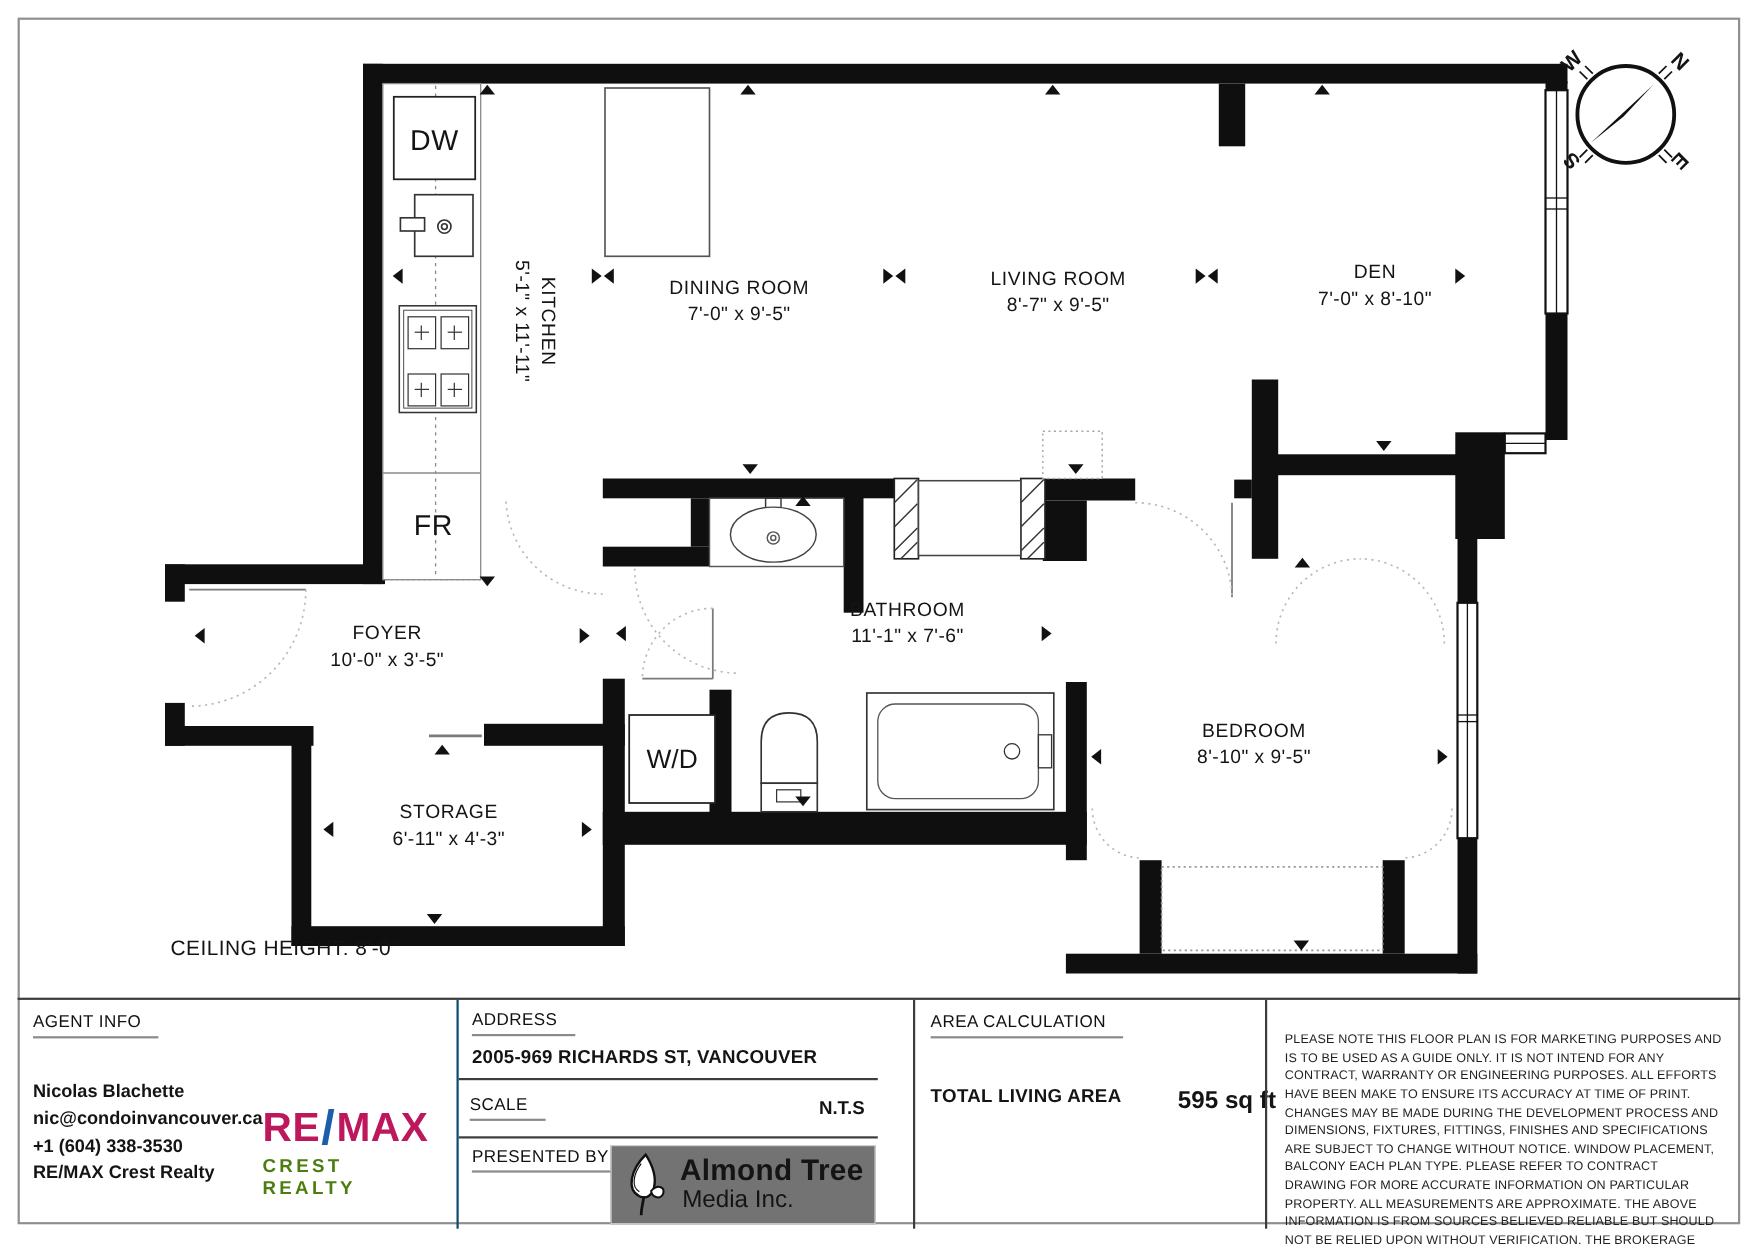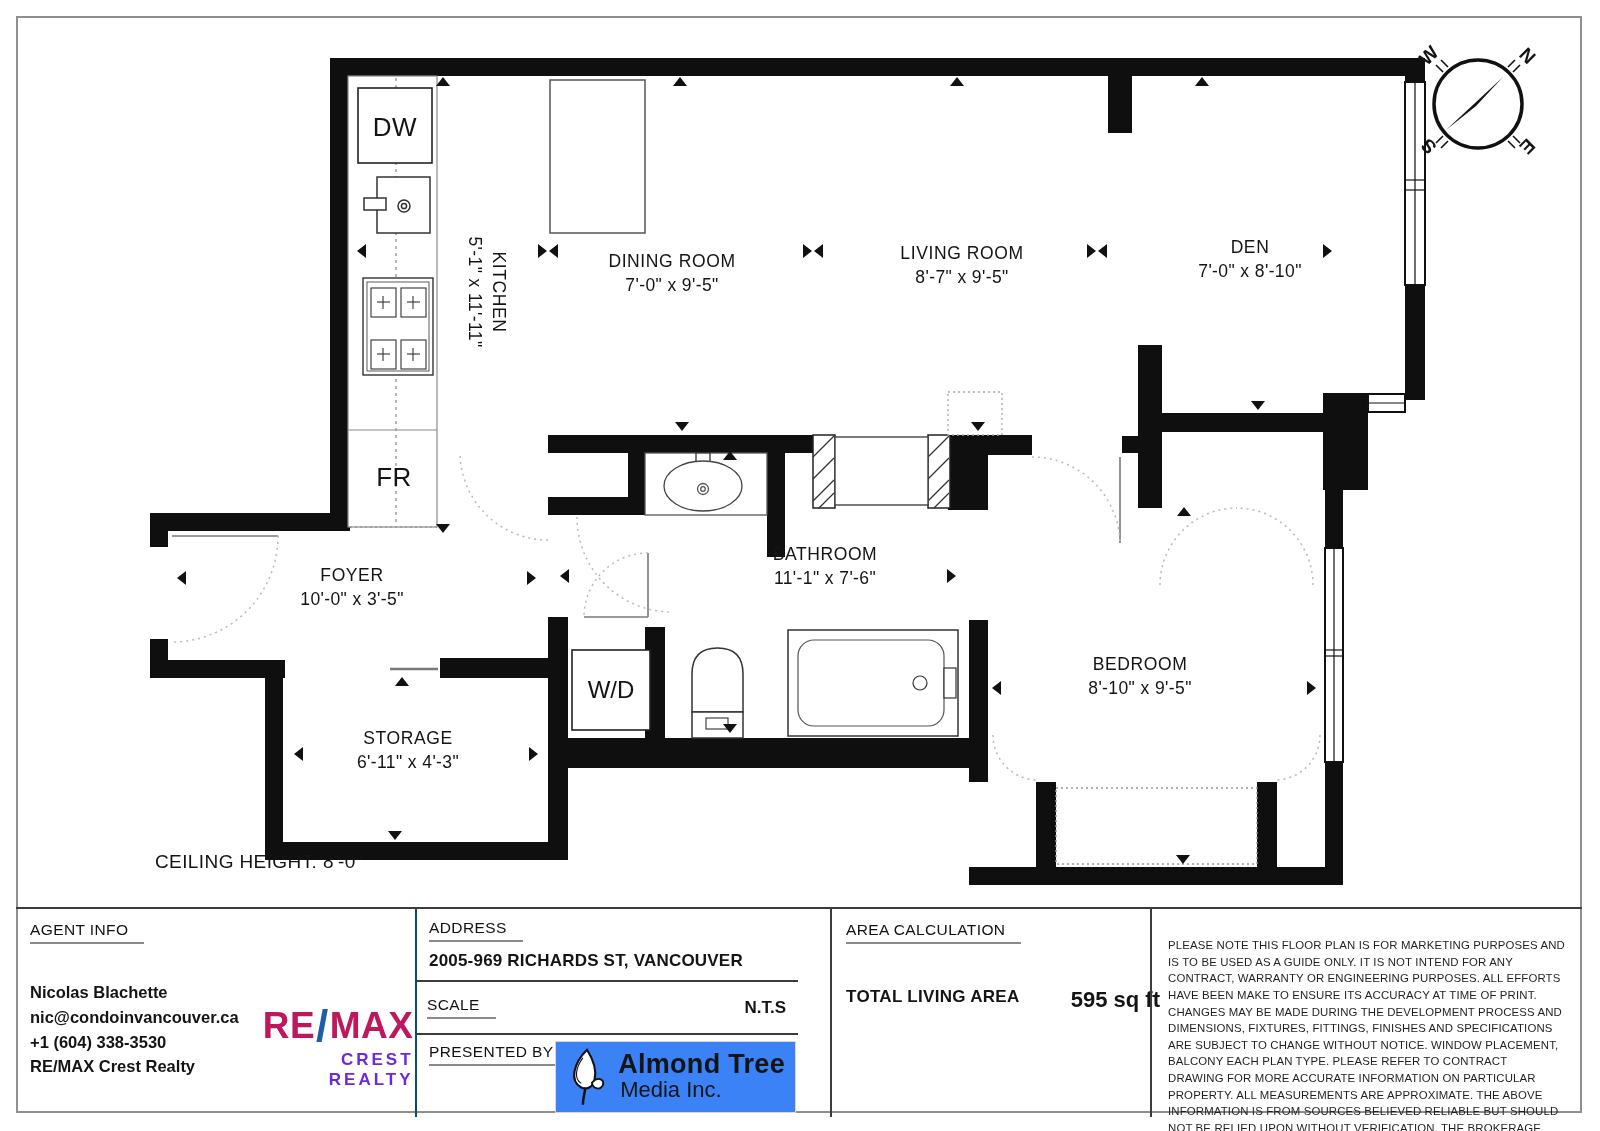--- a/index.html
+++ b/index.html
@@ -20,37 +20,37 @@
   .footer { position:absolute; left:16px; top:907px; width:1566px; height:210px;
             border-top:2px solid #3c3c3c; box-sizing:border-box; color:#141414; }
   .fcol { position:absolute; top:0; height:100%; box-sizing:border-box; }
   .col-agent { left:0; width:399px; }
   .col-mid   { left:399px; width:383px; border-left:2px solid #0c4a6e; }
   .col-area  { left:814px; width:352px; border-left:2px solid #3c3c3c; }
   .col-disc  { left:1134px; width:432px; border-left:2px solid #3c3c3c; }
   .hdr { display:inline-block; font-size:15.5px; letter-spacing:.4px; color:#111;
          border-bottom:2px solid #8a8a8a; padding:0 16px 3px 0; }
   .pad { padding:12px 14px; box-sizing:border-box; }
-  .agent-flex { display:flex; align-items:flex-start;gap:24px; }
+  .agent-flex { display:flex; align-items:flex-start; }
   .agent-lines { margin-top:36px; font-size:16.5px; font-weight:bold; line-height:1.5; }
   .remax { margin-left:auto; margin-top:60px; margin-right:6px; text-align:left; }
   .remax-word { font-size:37px; font-weight:800; letter-spacing:.5px; line-height:1; white-space:nowrap; }
   .remax-re, .remax-max { color:#be185d; }
   .remax-slash { color:#1b5eab; font-size:44px; vertical-align:-3px; padding:0 1px; }
-  .remax-sub { font-size:17px; font-weight:700; letter-spacing:3px; color:#6d28d9; margin-top:2px;text-align:right; }
+  .remax-sub { font-size:17px; font-weight:700; letter-spacing:3px; color:#4d7c0f; margin-top:2px; }
   .mid-row1 { height:73px; border-bottom:2px solid #3c3c3c; box-sizing:border-box; padding:10px 12px 0 12px; }
   .addr-value { font-size:17px; font-weight:bold; margin-top:9px; letter-spacing:.2px; }
   .mid-row2 { height:53px; border-bottom:2px solid #3c3c3c; box-sizing:border-box; display:flex; }
   .cell-dated { width:191px; border-right:2px solid #3c3c3c; box-sizing:border-box; display:flex;
                 align-items:center; padding:0 10px 0 12px; }
   .cell-scale { flex:1; display:flex; align-items:center; padding:0 12px 0 10px; }
   .cell-val { margin-left:auto; font-size:17px; font-weight:bold; }
   .mid-row3 { position:relative; height:78px; padding:8px 12px 0 12px; box-sizing:border-box; }
   .atm-logo { position:absolute; right:2px; top:6px; display:flex; align-items:center; gap:8px;
-              background:#3b82f6; border:1px solid #d8d8d8; padding:4px 10px 6px 8px; }
+              background:#737373; border:1px solid #d8d8d8; padding:4px 10px 6px 8px; }
   .atm-text1 { font-size:27px; font-weight:800; line-height:1.05; letter-spacing:.3px; }
   .atm-text2 { font-size:22px; font-weight:400; line-height:1.1; margin-left:2px; }
   .area-row { position:absolute; left:14px; right:22px; top:78px; display:flex; }
   .area-label { font-size:17px; font-weight:bold; letter-spacing:.3px; }
   .area-value { margin-left:auto; font-size:22px; font-weight:bold; }
   .disclaimer { padding:28px 16px 0 16px; font-size:11.4px; line-height:1.46; color:#1f1f1f;
                 letter-spacing:.15px; }
 </style>
 </head>
 <body>

